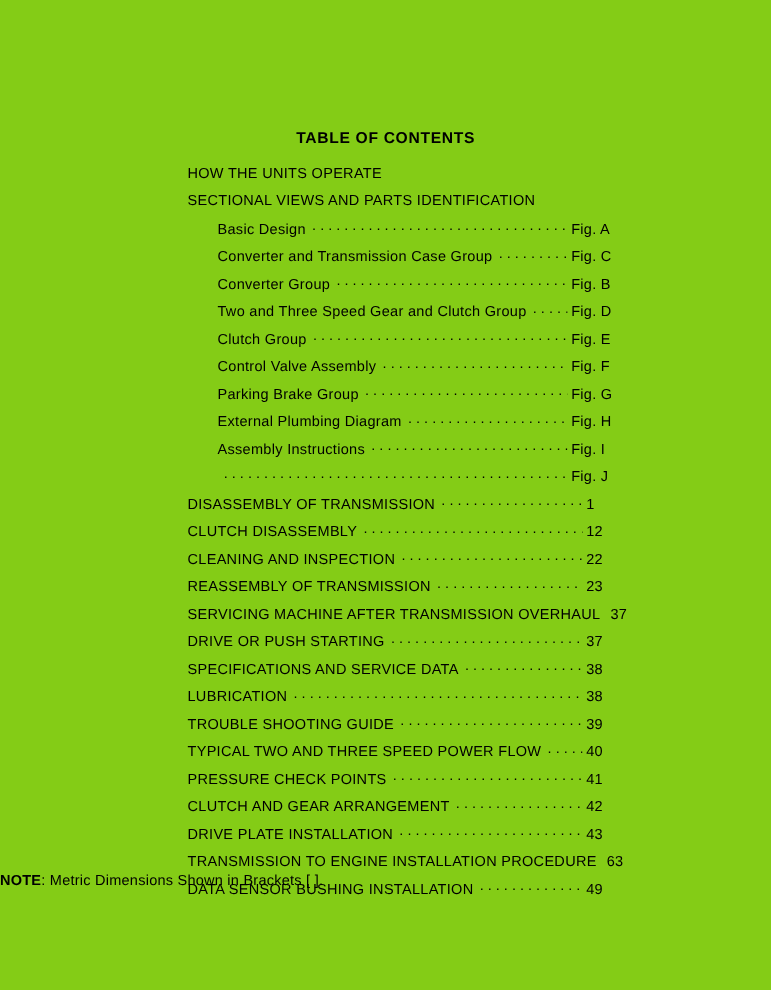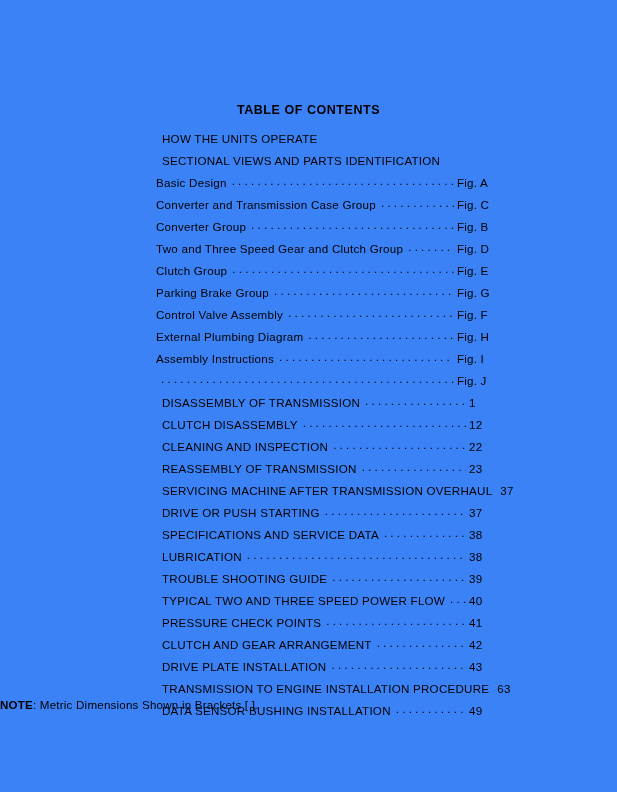--- a/index.html
+++ b/index.html
@@ -16,21 +16,21 @@
     color: #000000;
     -webkit-font-smoothing: antialiased;
   }
 
   .page {
     position: absolute;
     left: 0;
     top: 0;
     width: 617px;
     height: 792px;
-    background: #3b82f6;
+    background: #84cc16;
     overflow: hidden;
   }
 
   .toc-title {
     position: absolute;
     left: 0;
     top: 103px;
     width: 617px;
     text-align: center;
     font-size: 12.5px;
@@ -78,29 +78,29 @@
   }
 
   .toc-line .pagenum {
     flex: 0 0 auto;
     text-align: left;
     letter-spacing: 0.2px;
   }
 
   
   .lvl0 {
-    margin-left: 12px;
+    margin-left: 0px;
   }
   .lvl0 .pagenum {
     min-width: 22px;
   }
 
   
   .lvl1 {
-    margin-left: 6px;
+    margin-left: 24px;
   }
   .lvl1 .pagenum {
     min-width: 34px;
   }
 
   .note {
     position: absolute;
     left: 0;
     top: 698px;
     width: 617px;
@@ -145,28 +145,28 @@
         <span class="label">Two and Three Speed Gear and Clutch Group</span>
         <span class="leader"></span>
         <span class="pagenum">Fig. D</span>
       </div>
       <div class="toc-line lvl1">
         <span class="label">Clutch Group</span>
         <span class="leader"></span>
         <span class="pagenum">Fig. E</span>
       </div>
       <div class="toc-line lvl1">
+        <span class="label">Control Valve Assembly</span>
+        <span class="leader"></span>
+        <span class="pagenum">Fig. F</span>
+      </div>
+      <div class="toc-line lvl1">
         <span class="label">Parking Brake Group</span>
         <span class="leader"></span>
         <span class="pagenum">Fig. G</span>
-      </div>
-      <div class="toc-line lvl1">
-        <span class="label">Control Valve Assembly</span>
-        <span class="leader"></span>
-        <span class="pagenum">Fig. F</span>
       </div>
       <div class="toc-line lvl1">
         <span class="label">External Plumbing Diagram</span>
         <span class="leader"></span>
         <span class="pagenum">Fig. H</span>
       </div>
       <div class="toc-line lvl1">
         <span class="label">Assembly Instructions</span>
         <span class="leader"></span>
         <span class="pagenum">Fig. I</span>

